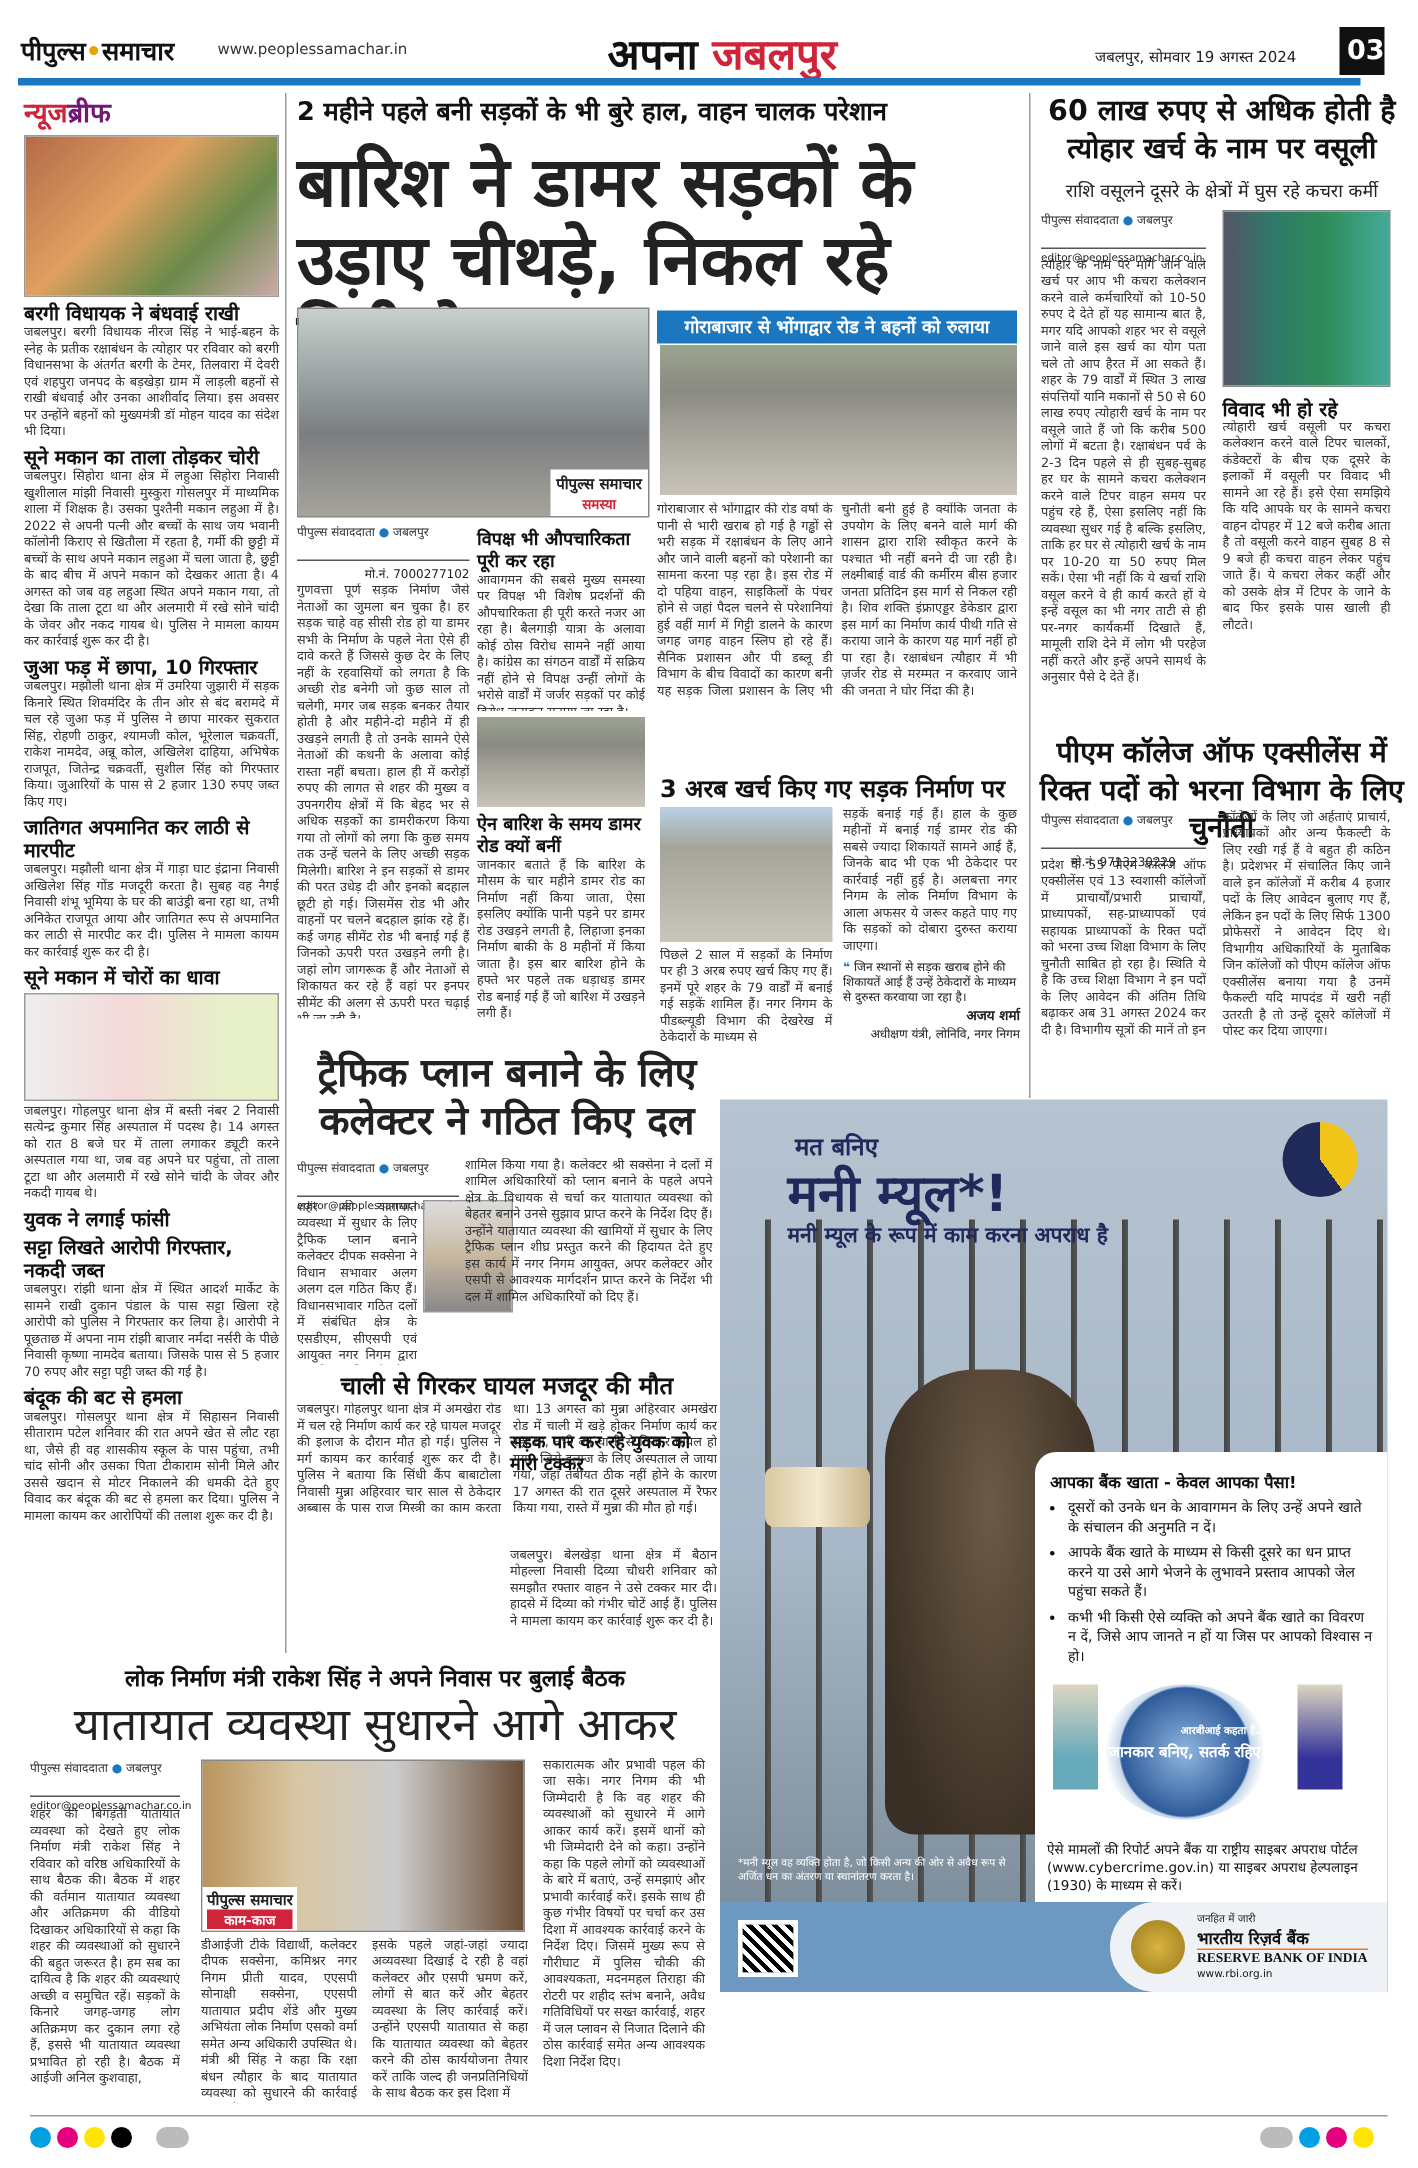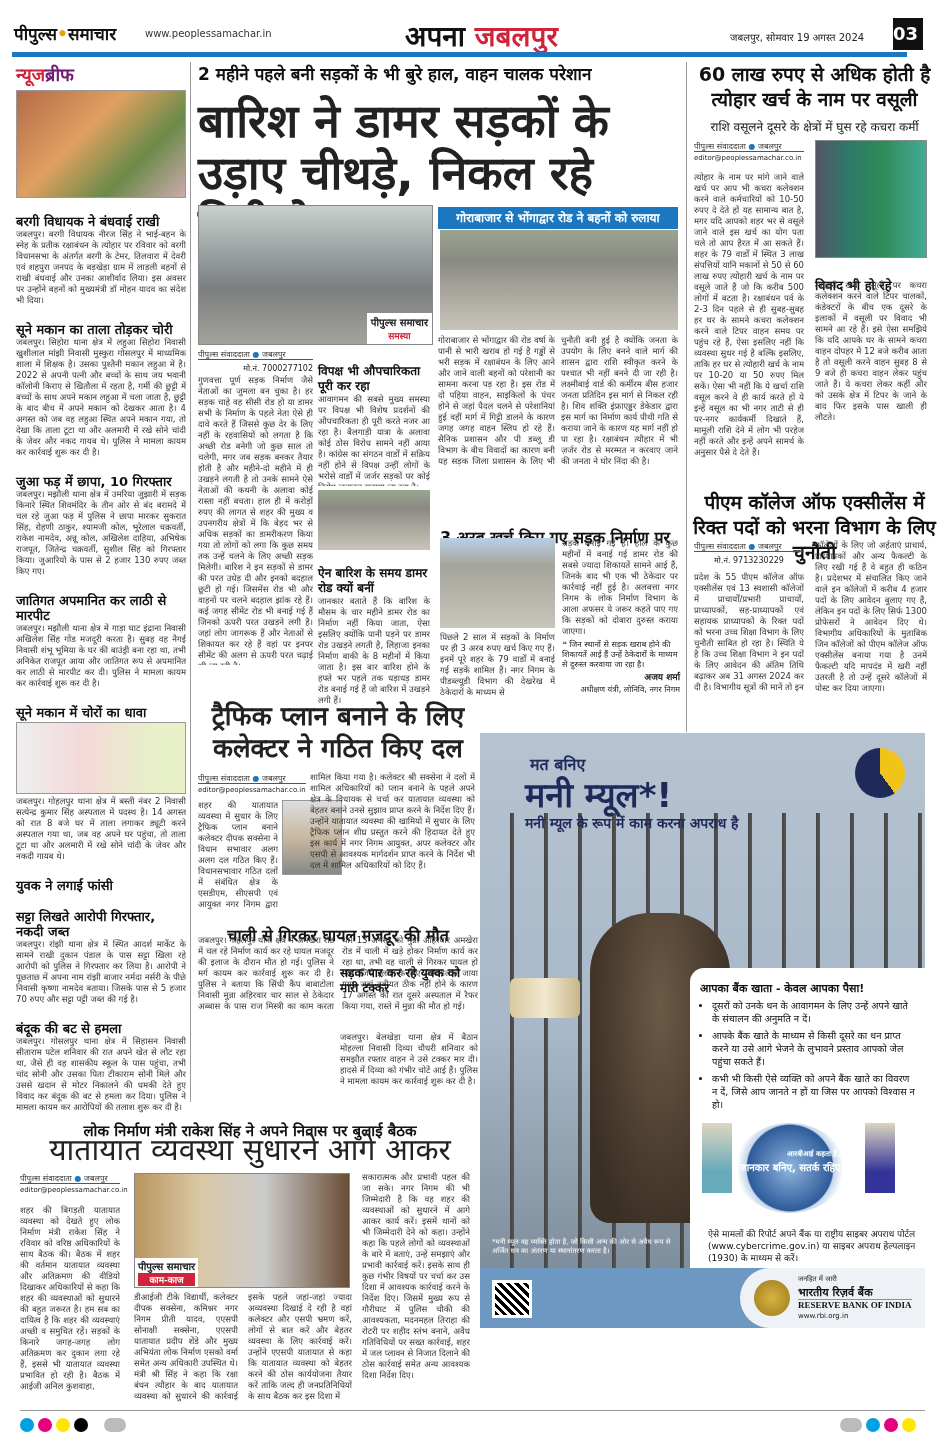--- a/index.html
+++ b/index.html
@@ -4,35 +4,35 @@
 <style>
 *{box-sizing:border-box;margin:0;padding:0}
 body{width:945px;height:1445px;background:#fff;font-family:"DejaVu Sans",sans-serif;color:#222;position:relative;overflow:hidden}
 .abs{position:absolute}
 .logo{left:14px;top:22px;font-size:17px;font-weight:bold;color:#111}
 .logo .dot{color:#e8a400}
 .url{left:145px;top:28px;font-size:10px;color:#333}
 .section{left:405px;top:16px;font-size:28px;font-weight:bold;color:#111}
 .section .red{color:#d0243a}
 .dateline{left:730px;top:30px;font-size:10px;color:#222}
-.pgnum{left:893px;top:18px;width:30px;height:32px;background:#111;color:#fff;font-size:18px;font-weight:bold;text-align:left;line-height:32px}
+.pgnum{left:893px;top:18px;width:30px;height:32px;background:#111;color:#fff;font-size:18px;font-weight:bold;text-align:right;line-height:32px}
 .rule{left:12px;top:52px;width:895px;height:5px;background:#1b78c0}
 .col-left{left:16px;top:62px;width:170px;height:1040px}
 .brief-head{font-size:18px;font-weight:bold;color:#d0243a}
 .brief-head .blue{color:#701a75}
 .photo{background:linear-gradient(135deg,#b46a4a,#e0a060 40%,#6a8a4a 70%,#caa);border:1px solid #999}
-.hd{font-size:13px;font-weight:bold;color:#111;line-height:15px;margin-top:16px}
+.hd{font-size:13px;font-weight:bold;color:#111;line-height:15px;margin-top:4px}
 .txt{font-size:8.5px;line-height:11px;color:#333;text-align:justify}
 .vline{width:1px;background:#999}
 .kicker{left:198px;top:62px;width:480px;font-size:17px;font-weight:bold;color:#111}
 .headline{left:198px;top:95px;width:480px;font-size:46px;font-weight:bold;color:#222;line-height:52px}
 .blue-bar{background:#1b78c0;color:#fff;font-size:12px;font-weight:bold;text-align:center;line-height:22px}
 .road{background:linear-gradient(180deg,#9aa590 0%,#8a8a82 30%,#a7a49c 60%,#c8c4b9 100%)}
 .right-hd{font-size:19px;font-weight:bold;color:#111;line-height:25px;text-align:center}
-.byline{font-size:8px;color:#333;border-bottom:1px solid #555;padding-bottom:0}
+.byline{font-size:8px;color:#333;border-bottom:1px solid #555;padding-bottom:14px}
 .byline .dot{color:#1b78c0}
 .ad{left:480px;top:733px;width:445px;height:595px;background:linear-gradient(180deg,#b6c3d1 0%,#a8b8c8 50%,#7f8e9c 90%);overflow:hidden}
 .bars{position:absolute;left:0;top:80px;width:100%;height:480px;background:repeating-linear-gradient(90deg,transparent 0,transparent 30px,#444 30px,#555 34px,transparent 34px)}
 .ad-title1{left:50px;top:20px;font-size:16px;color:#1f2a5a;font-weight:bold}
 .ad-title2{left:45px;top:38px;font-size:34px;color:#1f2a5a;font-weight:bold}
 .ad-sub{left:45px;top:80px;font-size:14px;color:#1f2a5a;font-weight:bold}
 .donkey{left:110px;top:180px;width:140px;height:310px;background:radial-gradient(ellipse at 50% 30%,#6b5a46 0%,#4c3e30 50%,#3a2f24 80%);border-radius:60px 60px 20px 20px}
 .ad-box{left:210px;top:235px;width:235px;height:375px;background:#fff;border-radius:14px 0 0 14px}
 .ad-box .h{font-size:11px;font-weight:bold;color:#111;margin:12px 10px 4px}
 .ad-box li{font-size:9.5px;line-height:13px;color:#111;margin:4px 10px 0 22px}
@@ -178,21 +178,21 @@
       <li>आपके बैंक खाते के माध्यम से किसी दूसरे का धन प्राप्त करने या उसे आगे भेजने के लुभावने प्रस्ताव आपको जेल पहुंचा सकते हैं।</li>
       <li>कभी भी किसी ऐसे व्यक्ति को अपने बैंक खाते का विवरण न दें, जिसे आप जानते न हों या जिस पर आपको विश्वास न हो।</li>
     </ul>
   </div>
   <div class="abs rbi-badge">
     <span style="font-size:7px;margin-top:26px">आरबीआई कहता है...</span>
     <span style="margin-top:2px">जानकार बनिए, सतर्क रहिए!</span>
   </div>
   <div class="abs" style="left:222px;top:390px;width:30px;height:70px;background:linear-gradient(180deg,#ddd6c0,#6ab 70%)"></div>
   <div class="abs" style="left:385px;top:390px;width:30px;height:70px;background:linear-gradient(180deg,#ddd6c0,#339 70%)"></div>
-  <div class="abs" style="left:228px;top:495px;width:215px;font-size:9px;line-height:12px;color:#111">ऐसे मामलों की रिपोर्ट अपने बैंक या राष्ट्रीय साइबर अपराध पोर्टल (www.cybercrime.gov.in) या साइबर अपराध हेल्पलाइन (1930) के माध्यम से करें।</div>
+  <div class="abs" style="left:218px;top:495px;width:215px;font-size:9px;line-height:12px;color:#111">ऐसे मामलों की रिपोर्ट अपने बैंक या राष्ट्रीय साइबर अपराध पोर्टल (www.cybercrime.gov.in) या साइबर अपराध हेल्पलाइन (1930) के माध्यम से करें।</div>
   <div class="abs" style="left:12px;top:505px;width:180px;font-size:7px;line-height:9px;color:#fff">*मनी म्यूल वह व्यक्ति होता है, जो किसी अन्य की ओर से अवैध रूप से अर्जित धन का अंतरण या स्थानांतरण करता है।</div>
   <div class="abs ad-footer">
     <div class="abs qr"></div>
     <div class="abs rbi-white">
       <div class="abs seal"></div>
       <div class="abs" style="left:58px;top:6px;font-size:7px;color:#222">जनहित में जारी</div>
       <div class="abs" style="left:58px;top:16px;font-size:11px;font-weight:bold;color:#111">भारतीय रिज़र्व बैंक</div>
       <div class="abs" style="left:58px;top:31px;font-size:9px;font-weight:bold;font-family:'Liberation Serif',serif;color:#111;border-top:1px solid #f97316">RESERVE BANK OF INDIA</div>
       <div class="abs" style="left:58px;top:44px;font-size:7px;color:#111">www.rbi.org.in</div>
     </div>

